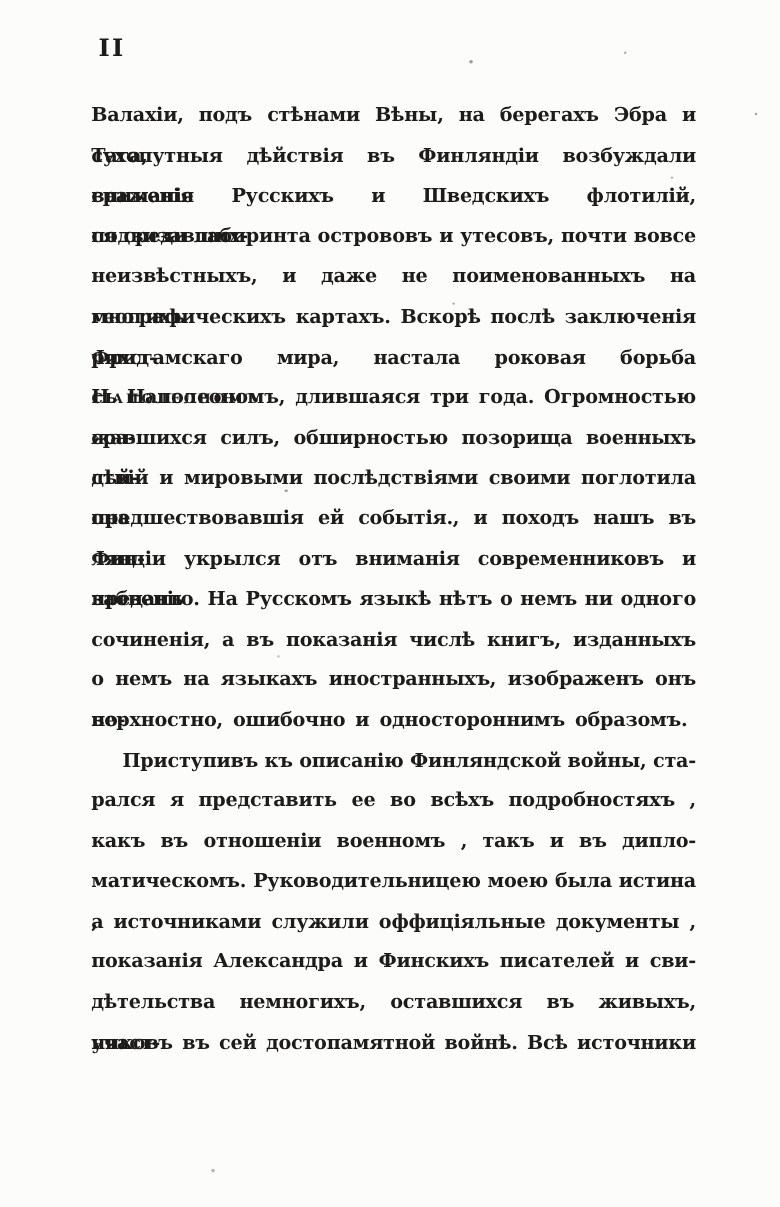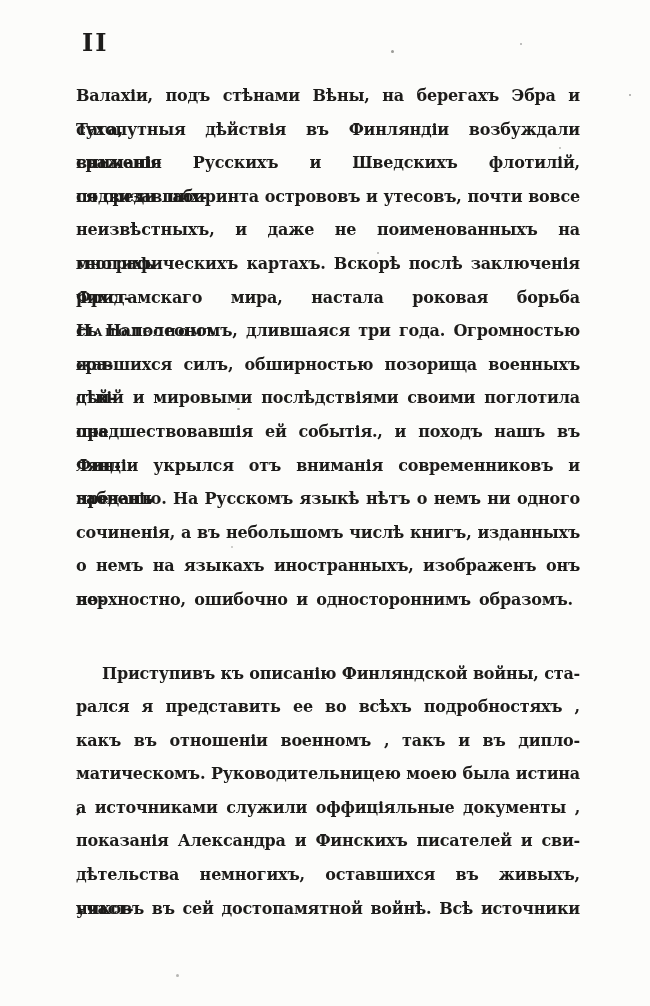--- a/index.html
+++ b/index.html
@@ -17,21 +17,21 @@
     position: relative;
     width: 650px;
     height: 1006px;
     background: var(--paper);
     overflow: hidden;
   }
   .page-number {
     position: absolute;
     left: 82px;
     top: 28px;
-    font-size: 24px;
+    font-size: 20px;
     font-weight: 700;
     letter-spacing: 2px;
     color: var(--ink);
   }
   .textblock {
     position: absolute;
     left: 76px;
     top: 79px;
     width: 504px;
     color: var(--ink);
@@ -48,21 +48,20 @@
     text-justify: inter-word;
     white-space: normal;
     overflow: visible;
   }
   .line.par-end {
     text-align-last: left;
     word-spacing: 3px;
   }
   .line.indent {
     text-indent: 26px;
-    margin-top: 40px;
   }
   .sc {
     font-variant: small-caps;
     letter-spacing: 2.5px;
   }
   
   .speck {
     position: absolute;
     background: #4a4a46;
     border-radius: 50%;
@@ -101,21 +100,21 @@
       <div class="line">ся среди лабиринта острововъ и утесовъ, почти вовсе</div>
       <div class="line">неизвѣстныхъ, и даже не поименованныхъ на многихъ</div>
       <div class="line">географическихъ картахъ. Вскорѣ послѣ заключенія Фрид-</div>
       <div class="line"><span>рихсгамскаго мира, настала роковая борьба</span> <span class="sc">Наполеономъ</span></div>
       <div class="line">съ Наполеономъ, длившаяся три года. Огромностью сра-</div>
       <div class="line">жавшихся силъ, обширностью позорища военныхъ дѣй-</div>
       <div class="line">ствій и мировыми послѣдствіями своими поглотила она</div>
       <div class="line">предшествовавшія ей событія., и походъ нашъ въ Фин-</div>
       <div class="line">ляндіи укрылся отъ вниманія современниковъ и преданъ</div>
       <div class="line">забвенію. На Русскомъ языкѣ нѣтъ о немъ ни одного</div>
-      <div class="line">сочиненія, а въ небольшомъ числѣ книгъ, изданныхъ</div>
+      <div class="line">сочиненія, а въ показанія числѣ книгъ, изданныхъ</div>
       <div class="line">о немъ на языкахъ иностранныхъ, изображенъ онъ по-</div>
       <div class="line par-end">верхностно, ошибочно и одностороннимъ образомъ.</div>
     </div>
 
     <div>
       <div class="line indent">Приступивъ къ описанію Финляндской войны, ста-</div>
       <div class="line">рался я представить ее во всѣхъ подробностяхъ ,</div>
       <div class="line">какъ въ отношеніи военномъ , такъ и въ дипло-</div>
       <div class="line">матическомъ. Руководительницею моею была истина ,</div>
       <div class="line">а источниками служили оффиціяльные документы ,</div>

